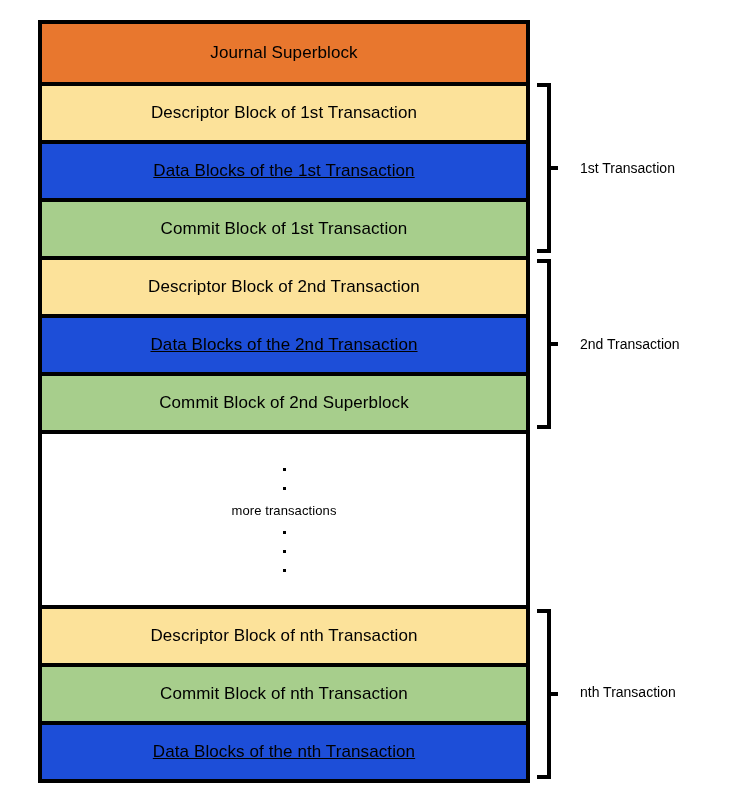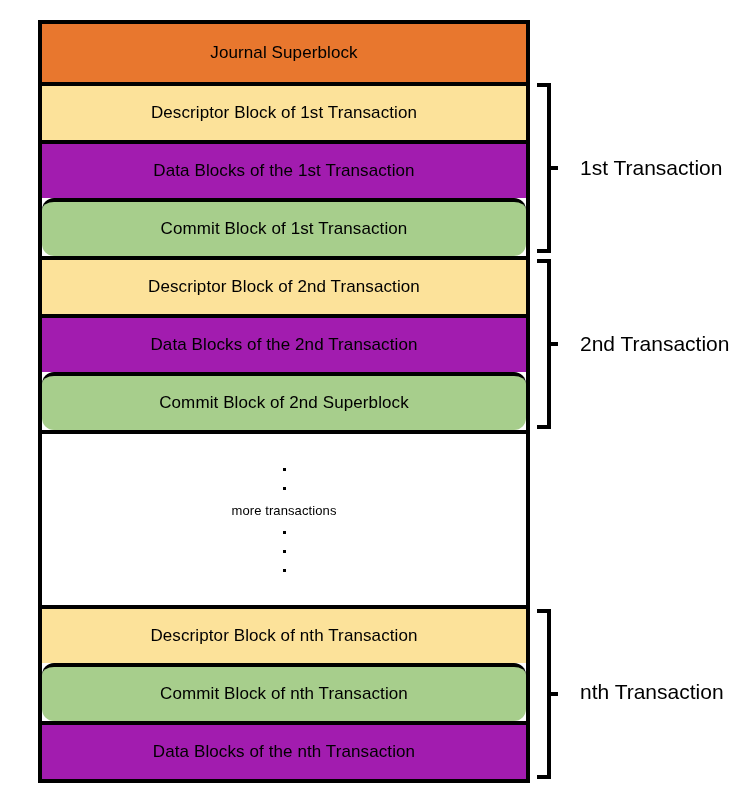--- a/index.html
+++ b/index.html
@@ -44,22 +44,22 @@
     font-size: 17px;
     color: #000000;
     letter-spacing: 0.1px;
   }
   .block + .block {
     border-top: 4px solid #000000;
   }
 
   .block-superblock { background: #e8772e; }
   .block-descriptor { background: #fce29a; align-items: center; }
-  .block-data       { background: #a21caf; }
-  .block-commit     { background: #a7ce8c; border-radius: 12px; }
+  .block-data       { background: #1d4ed8; text-decoration: underline; }
+  .block-commit     { background: #a7ce8c; }
 
   
   .block-ellipsis {
     background: #ffffff;
     height: 175px;
     flex-direction: column;
     justify-content: center;
     gap: 0;
   }
   .ellipsis-dot {
@@ -85,21 +85,21 @@
     position: absolute;
     left: 0;
     top: 0;
     width: 22px;
   }
   .bracket svg { display: block; }
 
   .bracket-label {
     position: absolute;
     left: 44px;
-    font-size: 21px;
+    font-size: 14px;
     color: #000000;
     white-space: nowrap;
     transform: translateY(-50%);
   }
 </style>
 </head>
 <body>
 
 <div id="diagram">
 

